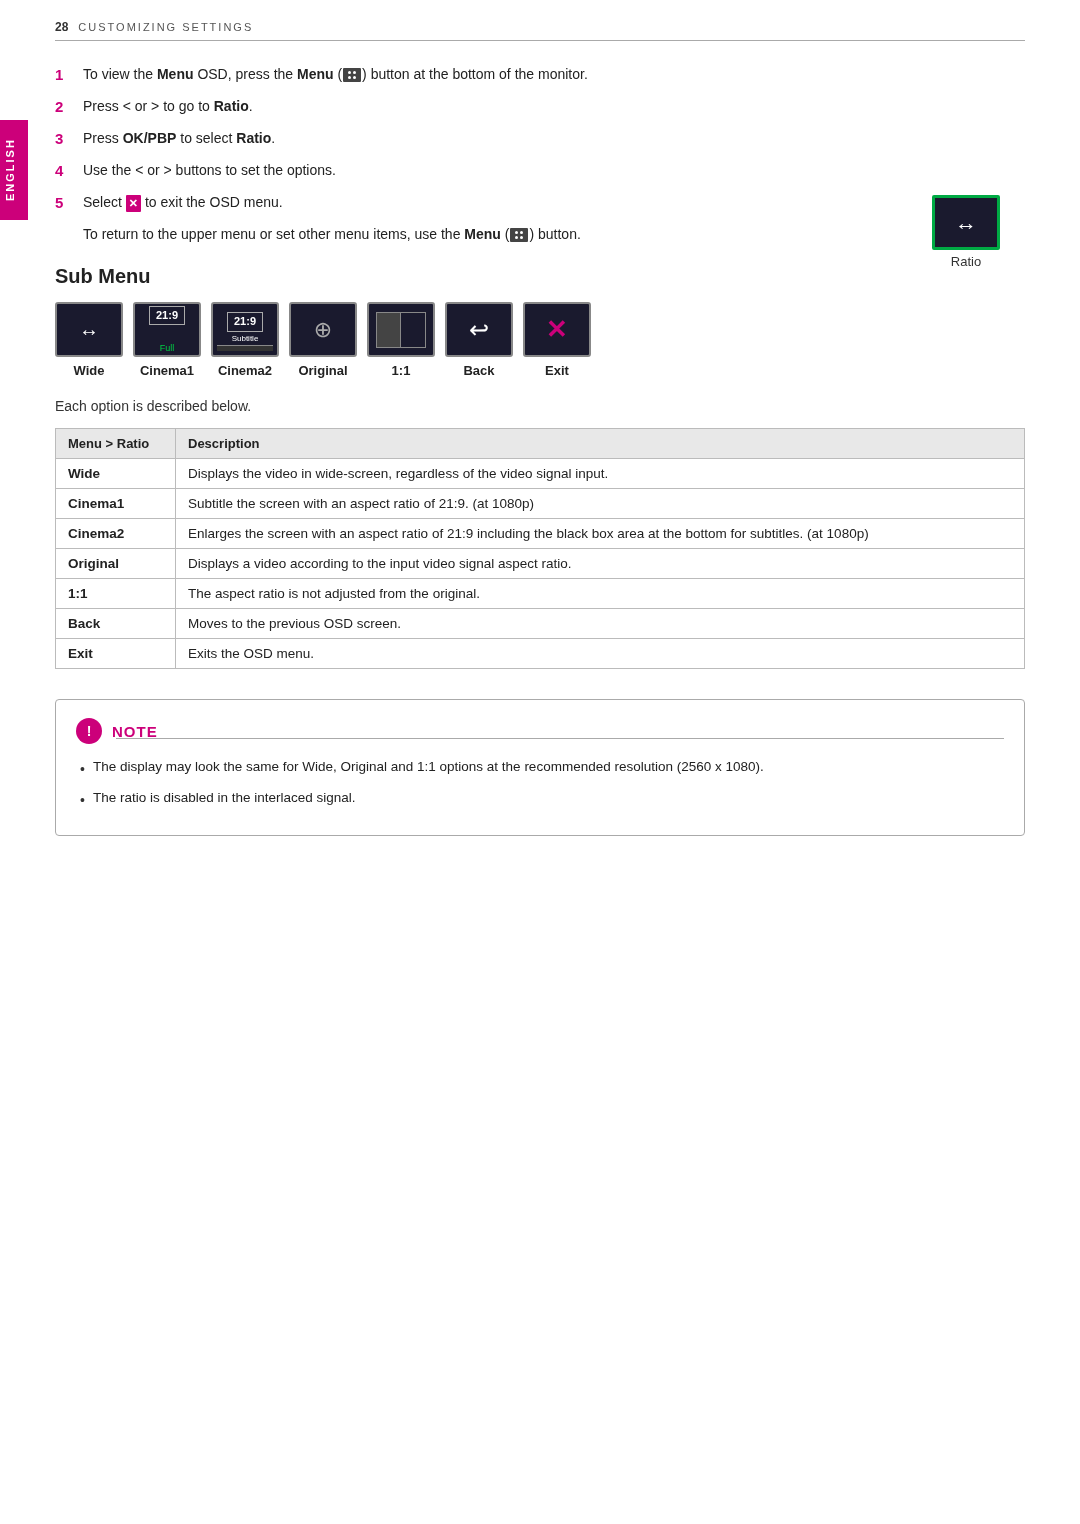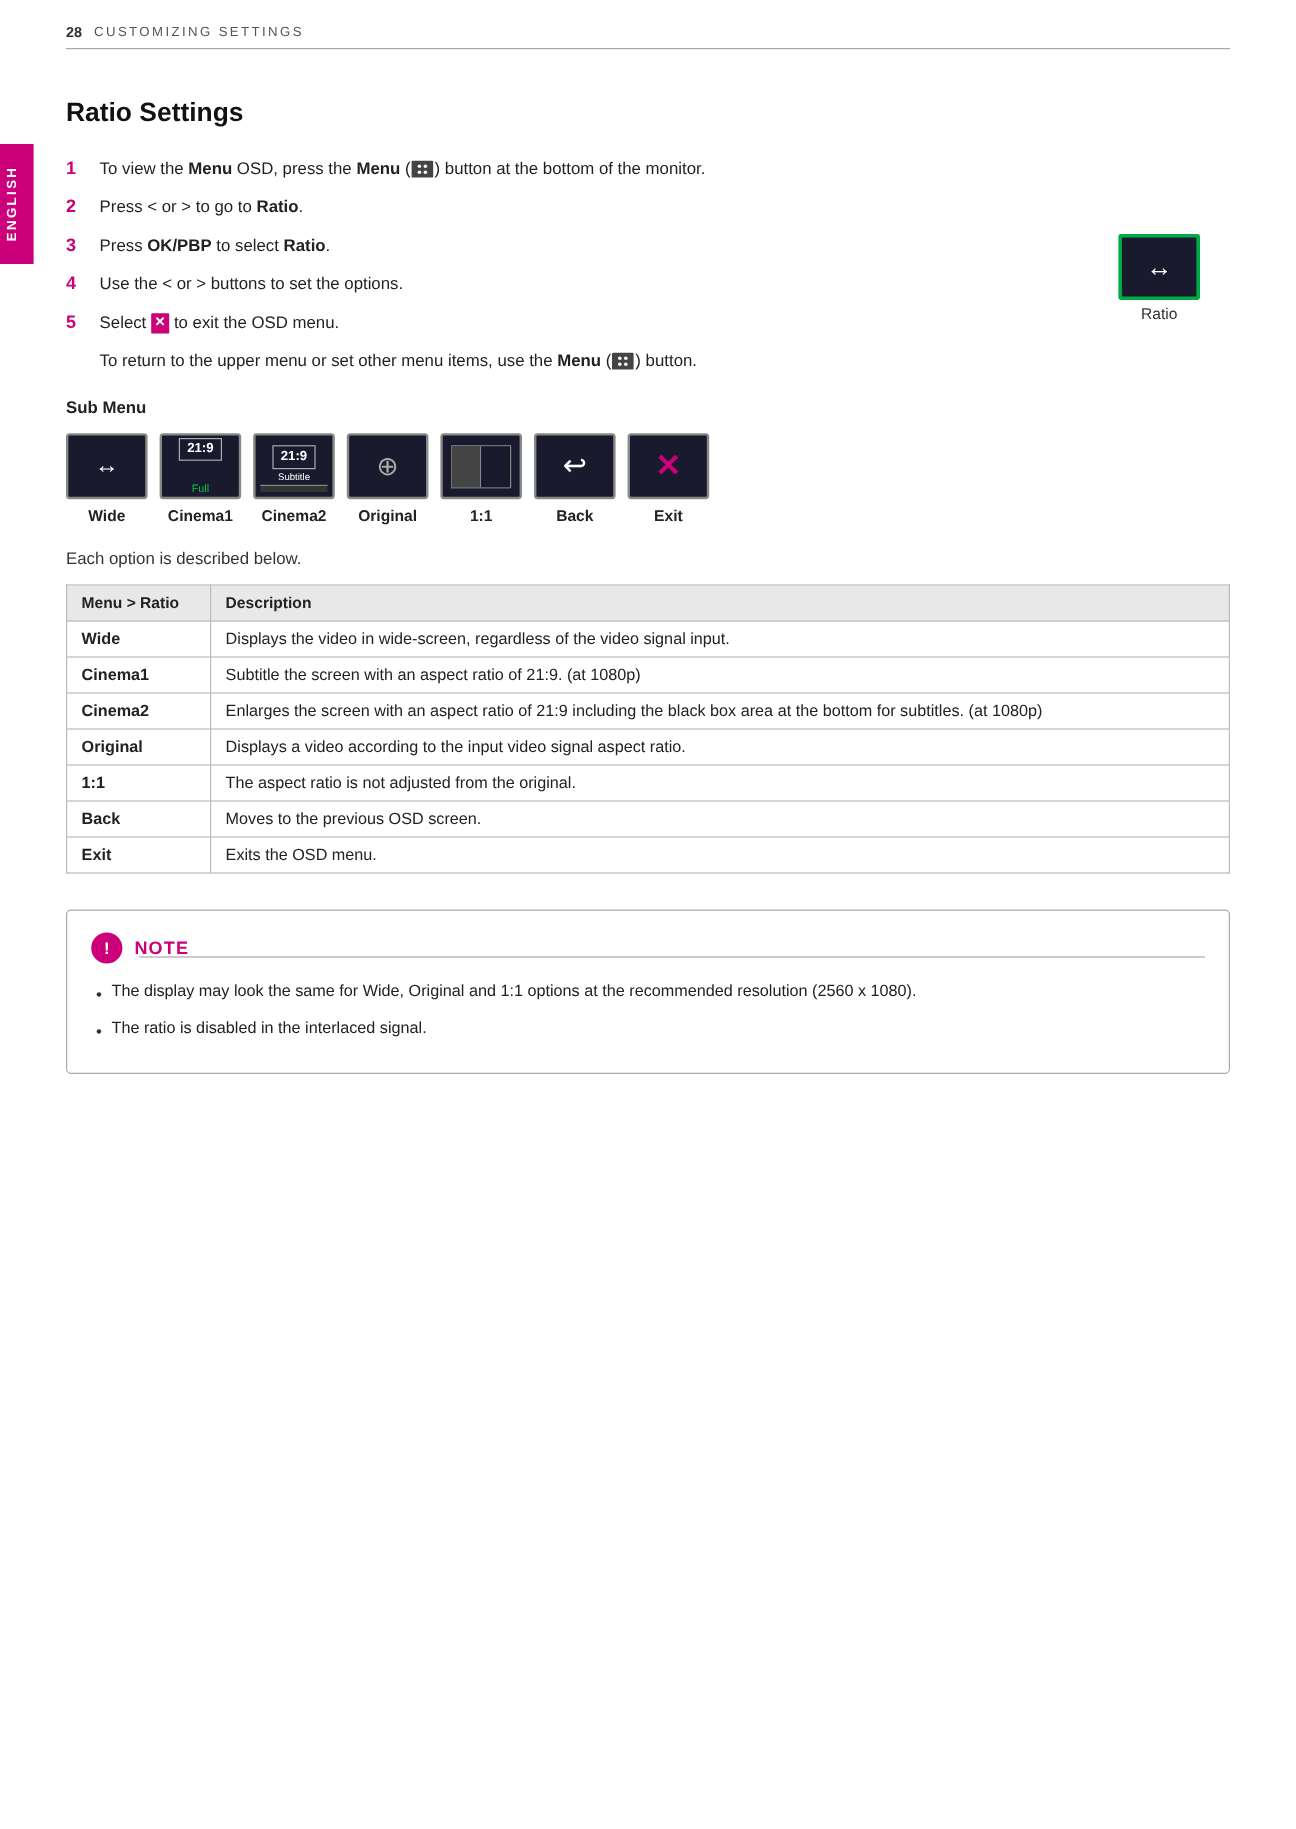--- a/index.html
+++ b/index.html
@@ -36,21 +36,21 @@
       margin-right: 55px;
       padding-top: 20px;
     }
 
     
     .page-header {
       display: flex;
       align-items: center;
       border-bottom: 1px solid #aaa;
       padding-bottom: 6px;
-      margin-bottom: 40px;
+      margin-bottom: 22px;
     }
     .page-number {
       font-size: 12px;
       font-weight: bold;
       color: #333;
       margin-right: 10px;
     }
     .page-header-title {
       font-size: 11px;
       letter-spacing: 2px;
@@ -113,21 +113,21 @@
       font-size: 22px;
     }
     .ratio-icon-label {
       font-size: 13px;
       color: #333;
       margin-top: 4px;
     }
 
     
     .sub-menu-title {
-      font-size: 14px;
+      font-size: 20px;
       font-weight: bold;
       margin-bottom: 14px;
       margin-top: 8px;
     }
 
     .sub-menu-buttons {
       display: flex;
       align-items: flex-end;
       gap: 10px;
       margin-bottom: 6px;
@@ -307,21 +307,20 @@
 
 <div class="english-tab">ENGLISH</div>
 
 <div class="page-content">
 
   <div class="page-header">
     <span class="page-number">28</span>
     <span class="page-header-title">CUSTOMIZING SETTINGS</span>
   </div>
 
-  <h1 class="section-title">Ratio Settings</h1>
 
   <div class="ratio-icon-box">
     <div class="ratio-icon">
       <span class="ratio-icon-arrow">↔</span>
     </div>
     <div class="ratio-icon-label">Ratio</div>
   </div>
 
   <div class="steps">
 

